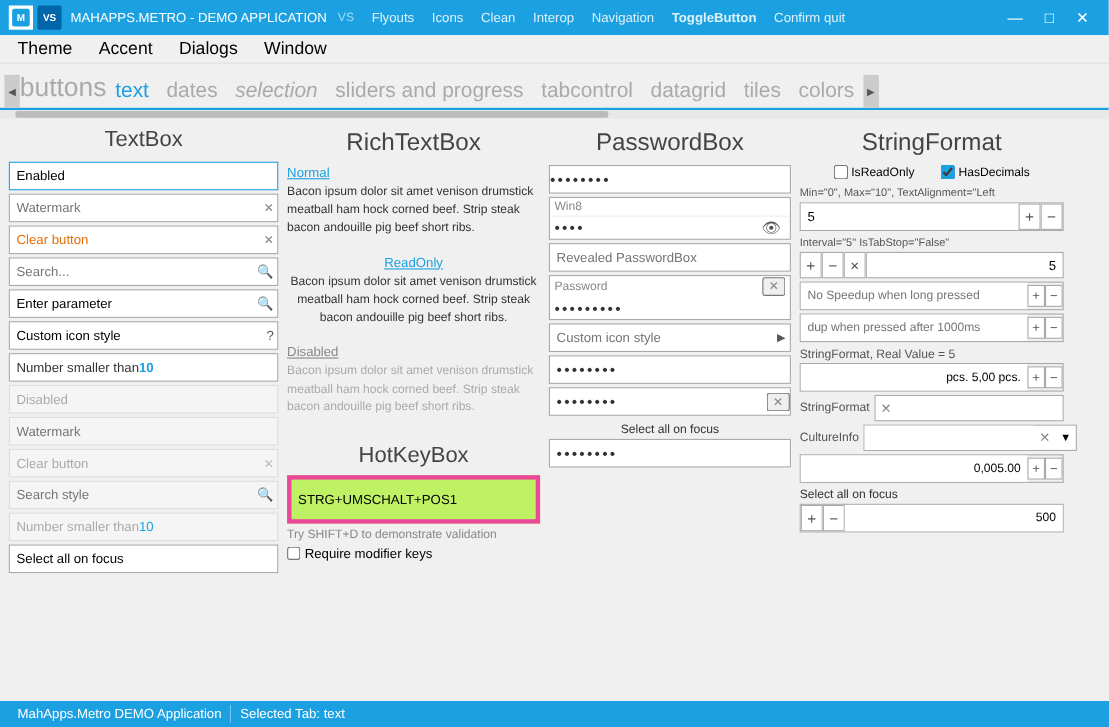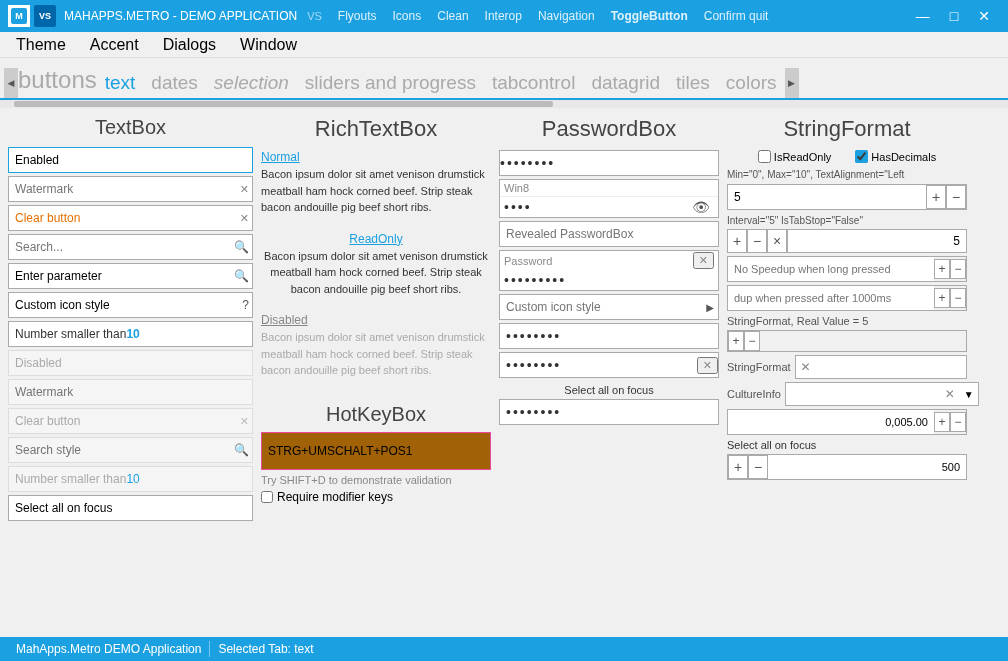--- a/index.html
+++ b/index.html
@@ -100,24 +100,24 @@
     .rtb-label { font-size: 12px; color: #1ba1e2; text-decoration: underline; margin-bottom: 2px; }
     .rtb-label.disabled { color: #888; }
     .rtb-text { font-size: 11px; color: #333; line-height: 1.5; margin-bottom: 8px; }
 
     
     .hotkey-section { margin-top: 8px; }
     .hotkey-title { font-size: 20px; font-weight: 300; color: #444; margin-bottom: 6px; text-align: center; }
     .hotkey-input {
       width: 100%;
       height: 26px;
-      border: 1px solid #ec4899;
+      border: 4px solid #ec4899;
       padding: 18px 6px;
       font-size: 12px;
-      background: #a16207;
+      background: #bef264;
     }
     .hotkey-hint { font-size: 11px; color: #888; margin-top: 4px; }
     .hotkey-checkbox-row { display: flex; align-items: center; gap: 4px; margin-top: 4px; }
     .hotkey-checkbox-row input { width: 12px; height: 12px; }
 
     
     .passwordbox-section { min-width: 220px; max-width: 220px; }
     .pb-row {
       width: 100%;
       margin-bottom: 3px;
@@ -450,20 +450,21 @@
       <input type="text" value="" style="flex: 1 1 0%; height: 24px; border: none; outline: none; padding: 2px 6px; font-size: 11px; background: white;" placeholder="dup when pressed after 1000ms">
       <button class="num-small-btn">+</button>
       <button class="num-small-btn">−</button>
     </div>
 
     <div style="width:100%;margin-bottom:2px;">
       <span style="font-size:11px;color:#555;">StringFormat, Real Value = 5</span>
     </div>
 
     <div style="width:100%;display:flex;align-items:center;margin-bottom:3px;border:1px solid #aaa;">
+      <input type="text" value="pcs. 5,00 pcs." style="flex: 1 1 0%; height: 24px; border: none; outline: none; padding: 2px 6px; font-size: 11px; background: white; text-align: right;">
       <button class="num-small-btn">+</button>
       <button class="num-small-btn">−</button>
     </div>
 
     <div style="width:100%;display:flex;align-items:center;margin-bottom:3px;">
       <span style="font-size:11px;color:#555;white-space:nowrap;margin-right:4px;">StringFormat</span>
       <div style="flex:1;display:flex;align-items:center;border:1px solid #aaa;height:24px;background:white;">
         <button class="num-clear-btn">✕</button>
       </div>
     </div>

